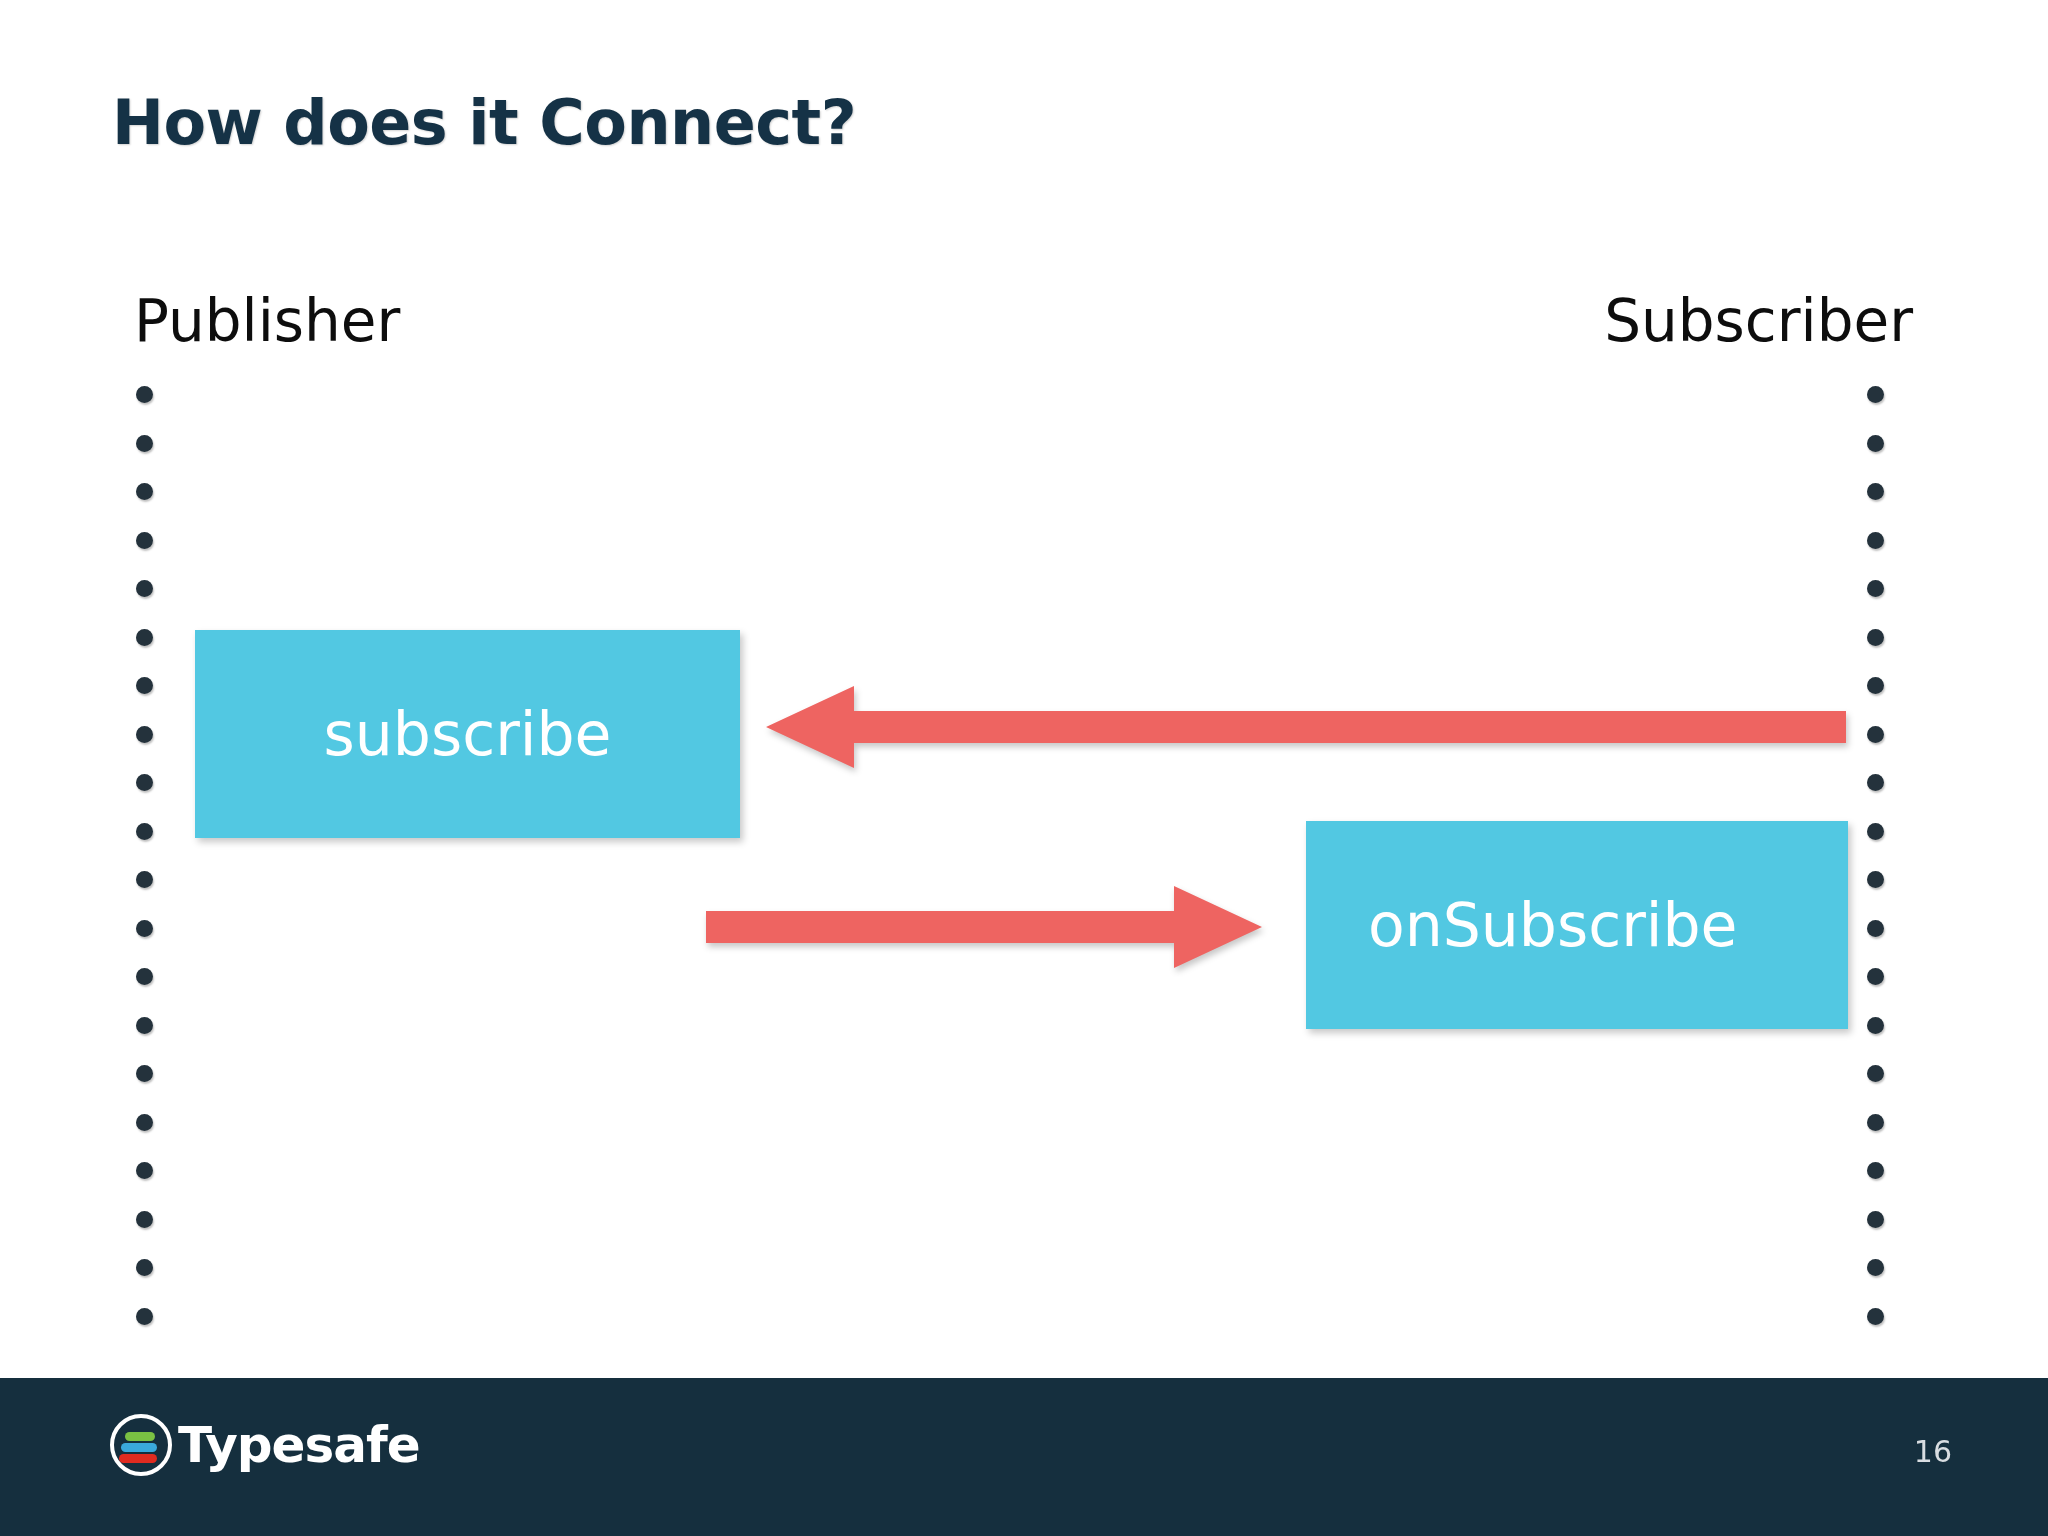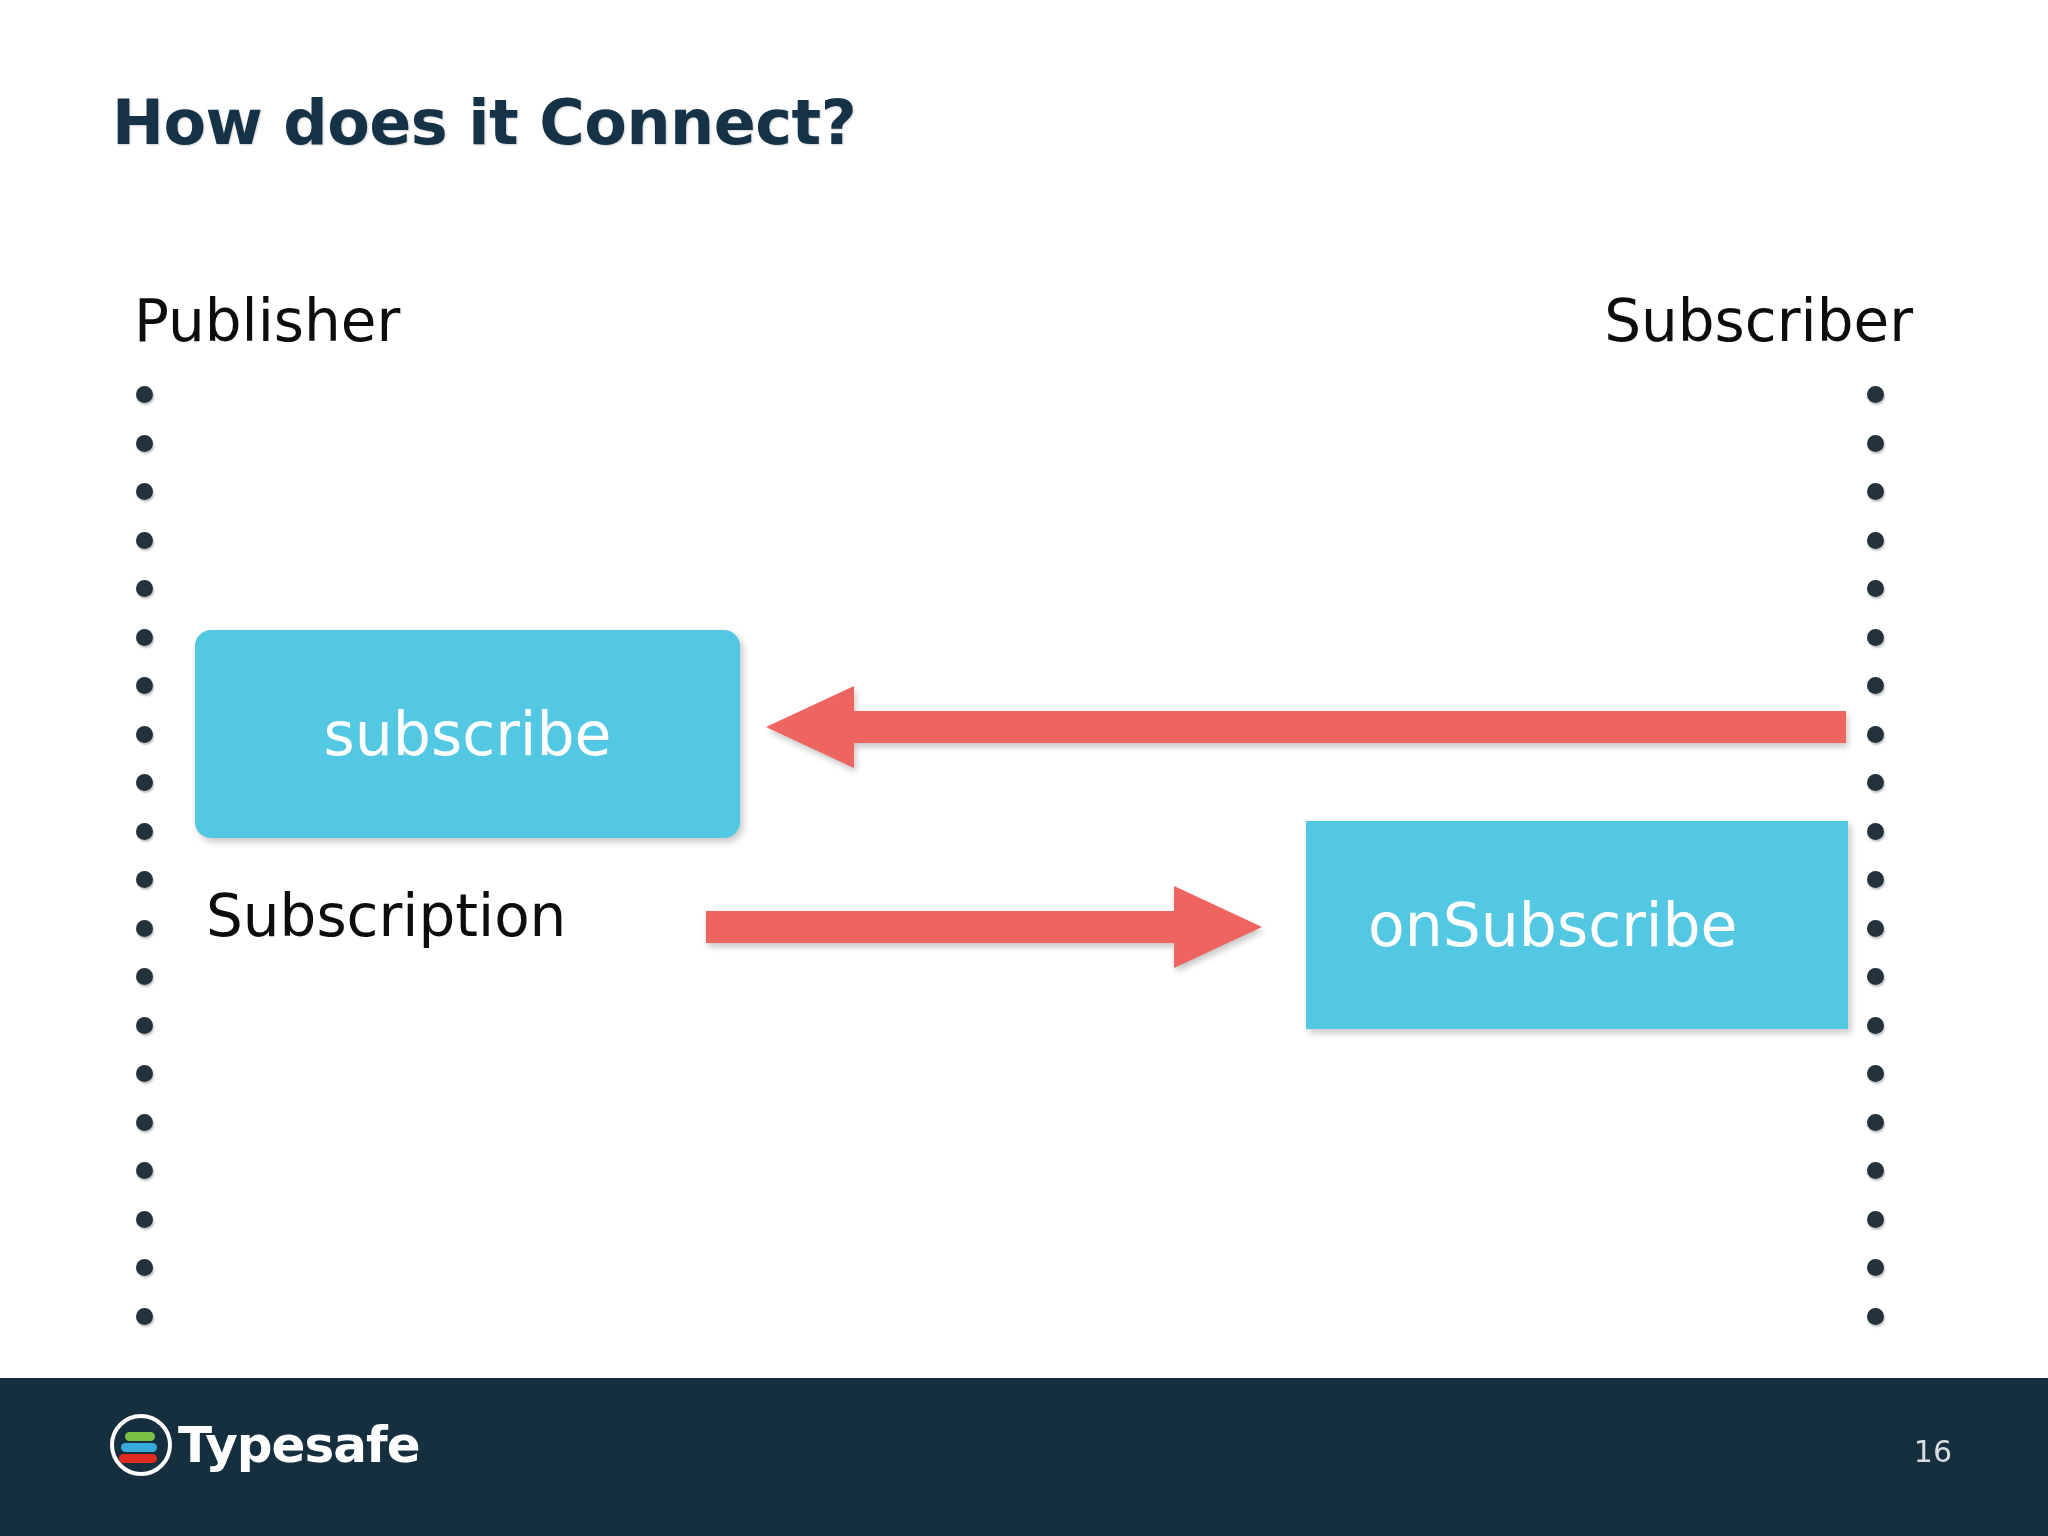--- a/index.html
+++ b/index.html
@@ -85,21 +85,20 @@
     font-family: "DejaVu Sans", "Liberation Sans", sans-serif;
     font-weight: 400;
     font-size: 60px;
     white-space: nowrap;
   }
   .msg-box.subscribe {
     left: 195px;
     top: 630px;
     width: 545px;
     height: 208px;
-    border-radius: 16px;
   }
   .msg-box.on-subscribe {
     left: 1306px;
     top: 821px;
     width: 542px;
     height: 208px;
     justify-content: flex-start;
     padding-left: 62px;
     box-sizing: border-box;
     text-align: center;
@@ -232,21 +231,20 @@
   <div class="msg-box subscribe">
     <span>subscribe</span>
   </div>
 
   <div class="arrow subscribe-arrow">
     <svg viewBox="0 0 1080 82" width="1080" height="82" preserveAspectRatio="none">
       <polygon points="0,41 88,0 88,25 1080,25 1080,57 88,57 88,82" fill="#ee6461"></polygon>
     </svg>
   </div>
 
-  <div class="flow-caption">Subscription</div>
 
   <div class="arrow on-subscribe-arrow">
     <svg viewBox="0 0 556 82" width="556" height="82" preserveAspectRatio="none">
       <polygon points="556,41 468,0 468,25 0,25 0,57 468,57 468,82" fill="#ee6461"></polygon>
     </svg>
   </div>
 
   <div class="msg-box on-subscribe">
     <span>onSubscribe</span>
   </div>

